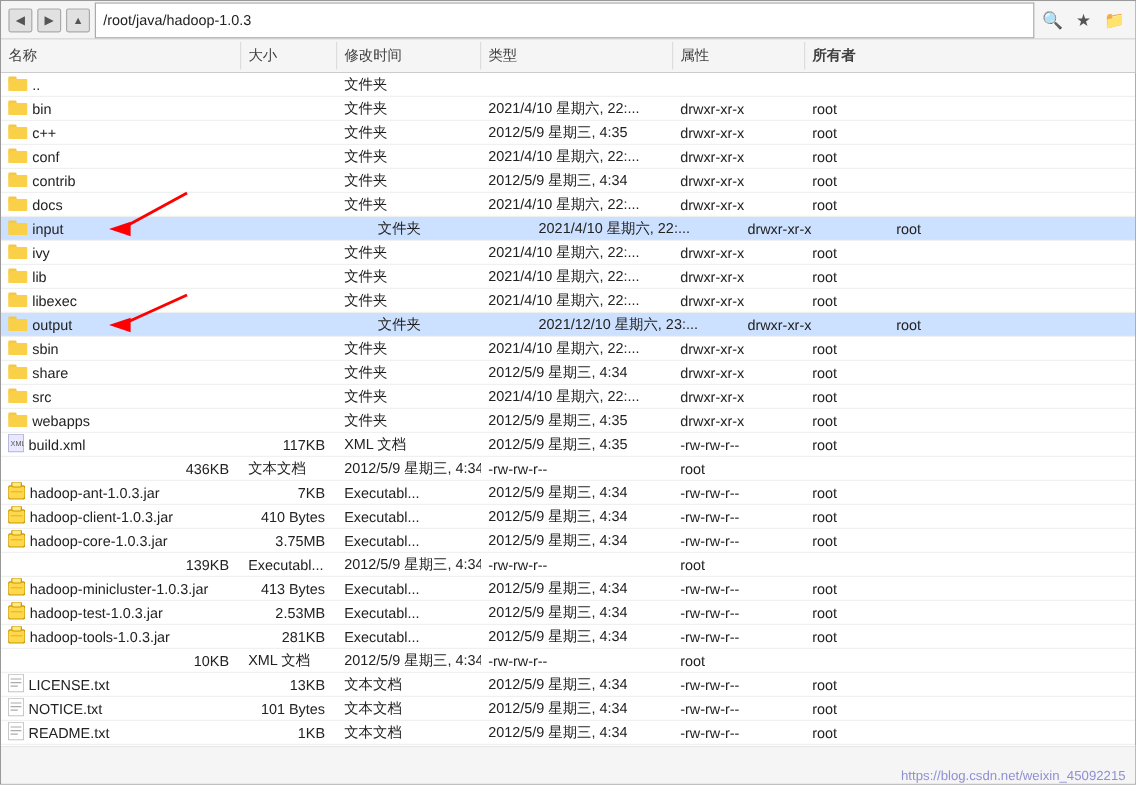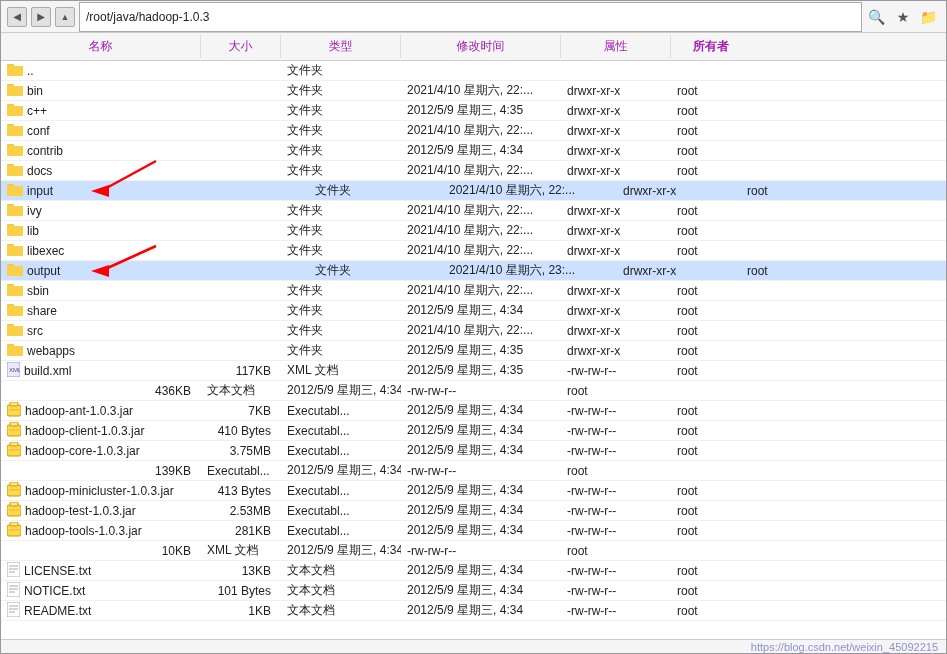--- a/index.html
+++ b/index.html
@@ -76,25 +76,24 @@
     .col-header {
       display: grid;
       grid-template-columns: 200px 80px 120px 160px 110px 80px;
       background: #f5f5f5;
       border-bottom: 1px solid #ccc;
       padding: 2px 0;
     }
     .col-header-cell {
       padding: 3px 6px;
       font-size: 12px;
-      color: #a21caf;
+      color: #404040;
       border-right: 1px solid #ddd;
       cursor: pointer;
       user-select: none;
-      text-align: center;
     }
     .col-header-cell:last-child { border-right: none; font-weight: bold; }
 
     
     .file-list {
       flex: 1;
       overflow-y: auto;
       background: #fff;
     }
 
@@ -119,21 +118,21 @@
       display: flex;
       align-items: center;
       gap: 4px;
       height: 100%;
     }
 
     .file-cell.name { font-size: 12px; }
     .file-cell.size { justify-content: flex-end; padding-right: 10px; }
 
     .status-bar {
-      height: 14px;
+      height: 32px;
       background: #f5f5f5;
       border-top: 1px solid #ccc;
       display: flex;
       align-items: flex-end;
       padding: 0 8px;
       font-size: 11px;
       color: #444;
       gap: 8px;
     }
 
@@ -159,22 +158,22 @@
       <span>/root/java/hadoop-1.0.3</span>
     </div>
     <button class="toolbar-icon-btn">🔍</button>
     <button class="toolbar-icon-btn">★</button>
     <button class="toolbar-icon-btn">📁</button>
   </div>
 
   <div class="col-header">
     <div class="col-header-cell">名称</div>
     <div class="col-header-cell">大小</div>
+    <div class="col-header-cell">修改时间</div>
     <div class="col-header-cell">类型</div>
-    <div class="col-header-cell">修改时间</div>
     <div class="col-header-cell">属性</div>
     <div class="col-header-cell">所有者</div>
   </div>
 
   <div class="file-list" id="file-list" style="position:relative;">
 
   <div class="file-row" id="row-0">
         <div class="file-cell name">
           <span><svg width="16" height="13" viewBox="0 0 16 13">
         <rect x="0" y="3" width="16" height="10" rx="1" fill="#F5C842"></rect>
@@ -328,21 +327,21 @@
         <div class="file-cell name">
           <span><svg width="16" height="13" viewBox="0 0 16 13">
         <rect x="0" y="3" width="16" height="10" rx="1" fill="#F5C842"></rect>
         <rect x="0" y="1" width="7" height="4" rx="1" fill="#F5C842"></rect>
         <rect x="0" y="3" width="16" height="10" rx="1" fill="#FFD84D" opacity="0.5"></rect>
       </svg></span>
           <span>output</span>
         </div>
         <div class="file-cell size"></div>
         <div class="file-cell">文件夹</div>
-        <div class="file-cell">2021/4/10 星期六, 23:...</div>
+        <div class="file-cell">2021/12/10 星期六, 23:...</div>
         <div class="file-cell">drwxr-xr-x</div>
         <div class="file-cell">root</div>
       </div>
       <div class="file-row" id="row-11">
         <div class="file-cell name">
           <span><svg width="16" height="13" viewBox="0 0 16 13">
         <rect x="0" y="3" width="16" height="10" rx="1" fill="#F5C842"></rect>
         <rect x="0" y="1" width="7" height="4" rx="1" fill="#F5C842"></rect>
         <rect x="0" y="3" width="16" height="10" rx="1" fill="#FFD84D" opacity="0.5"></rect>
       </svg></span>

